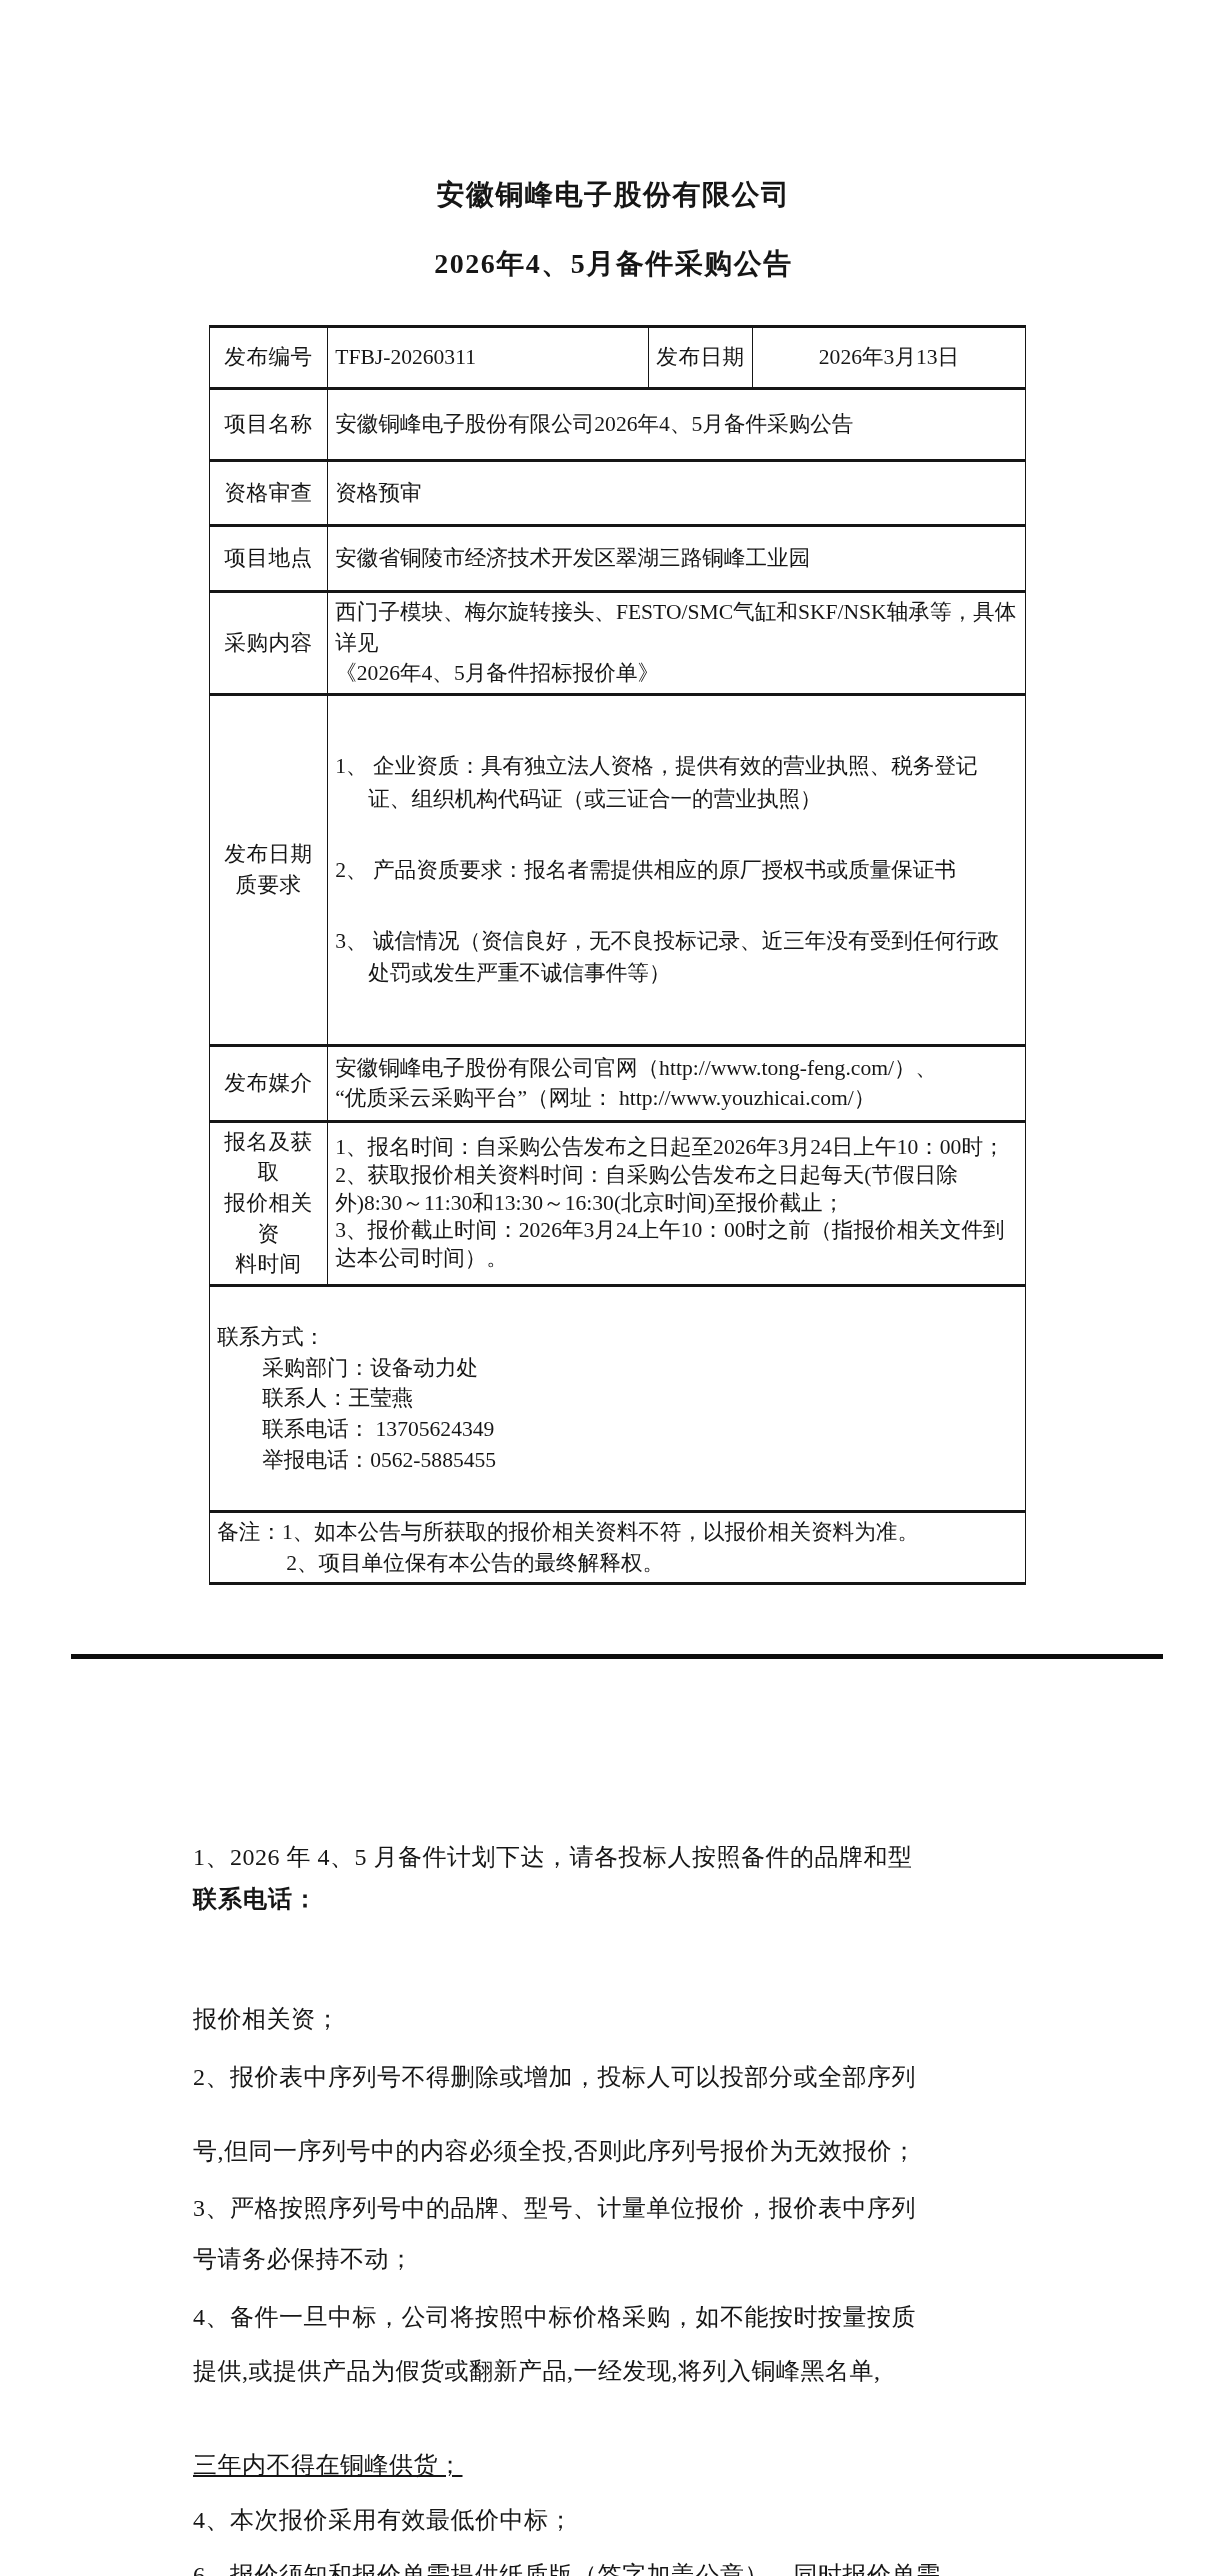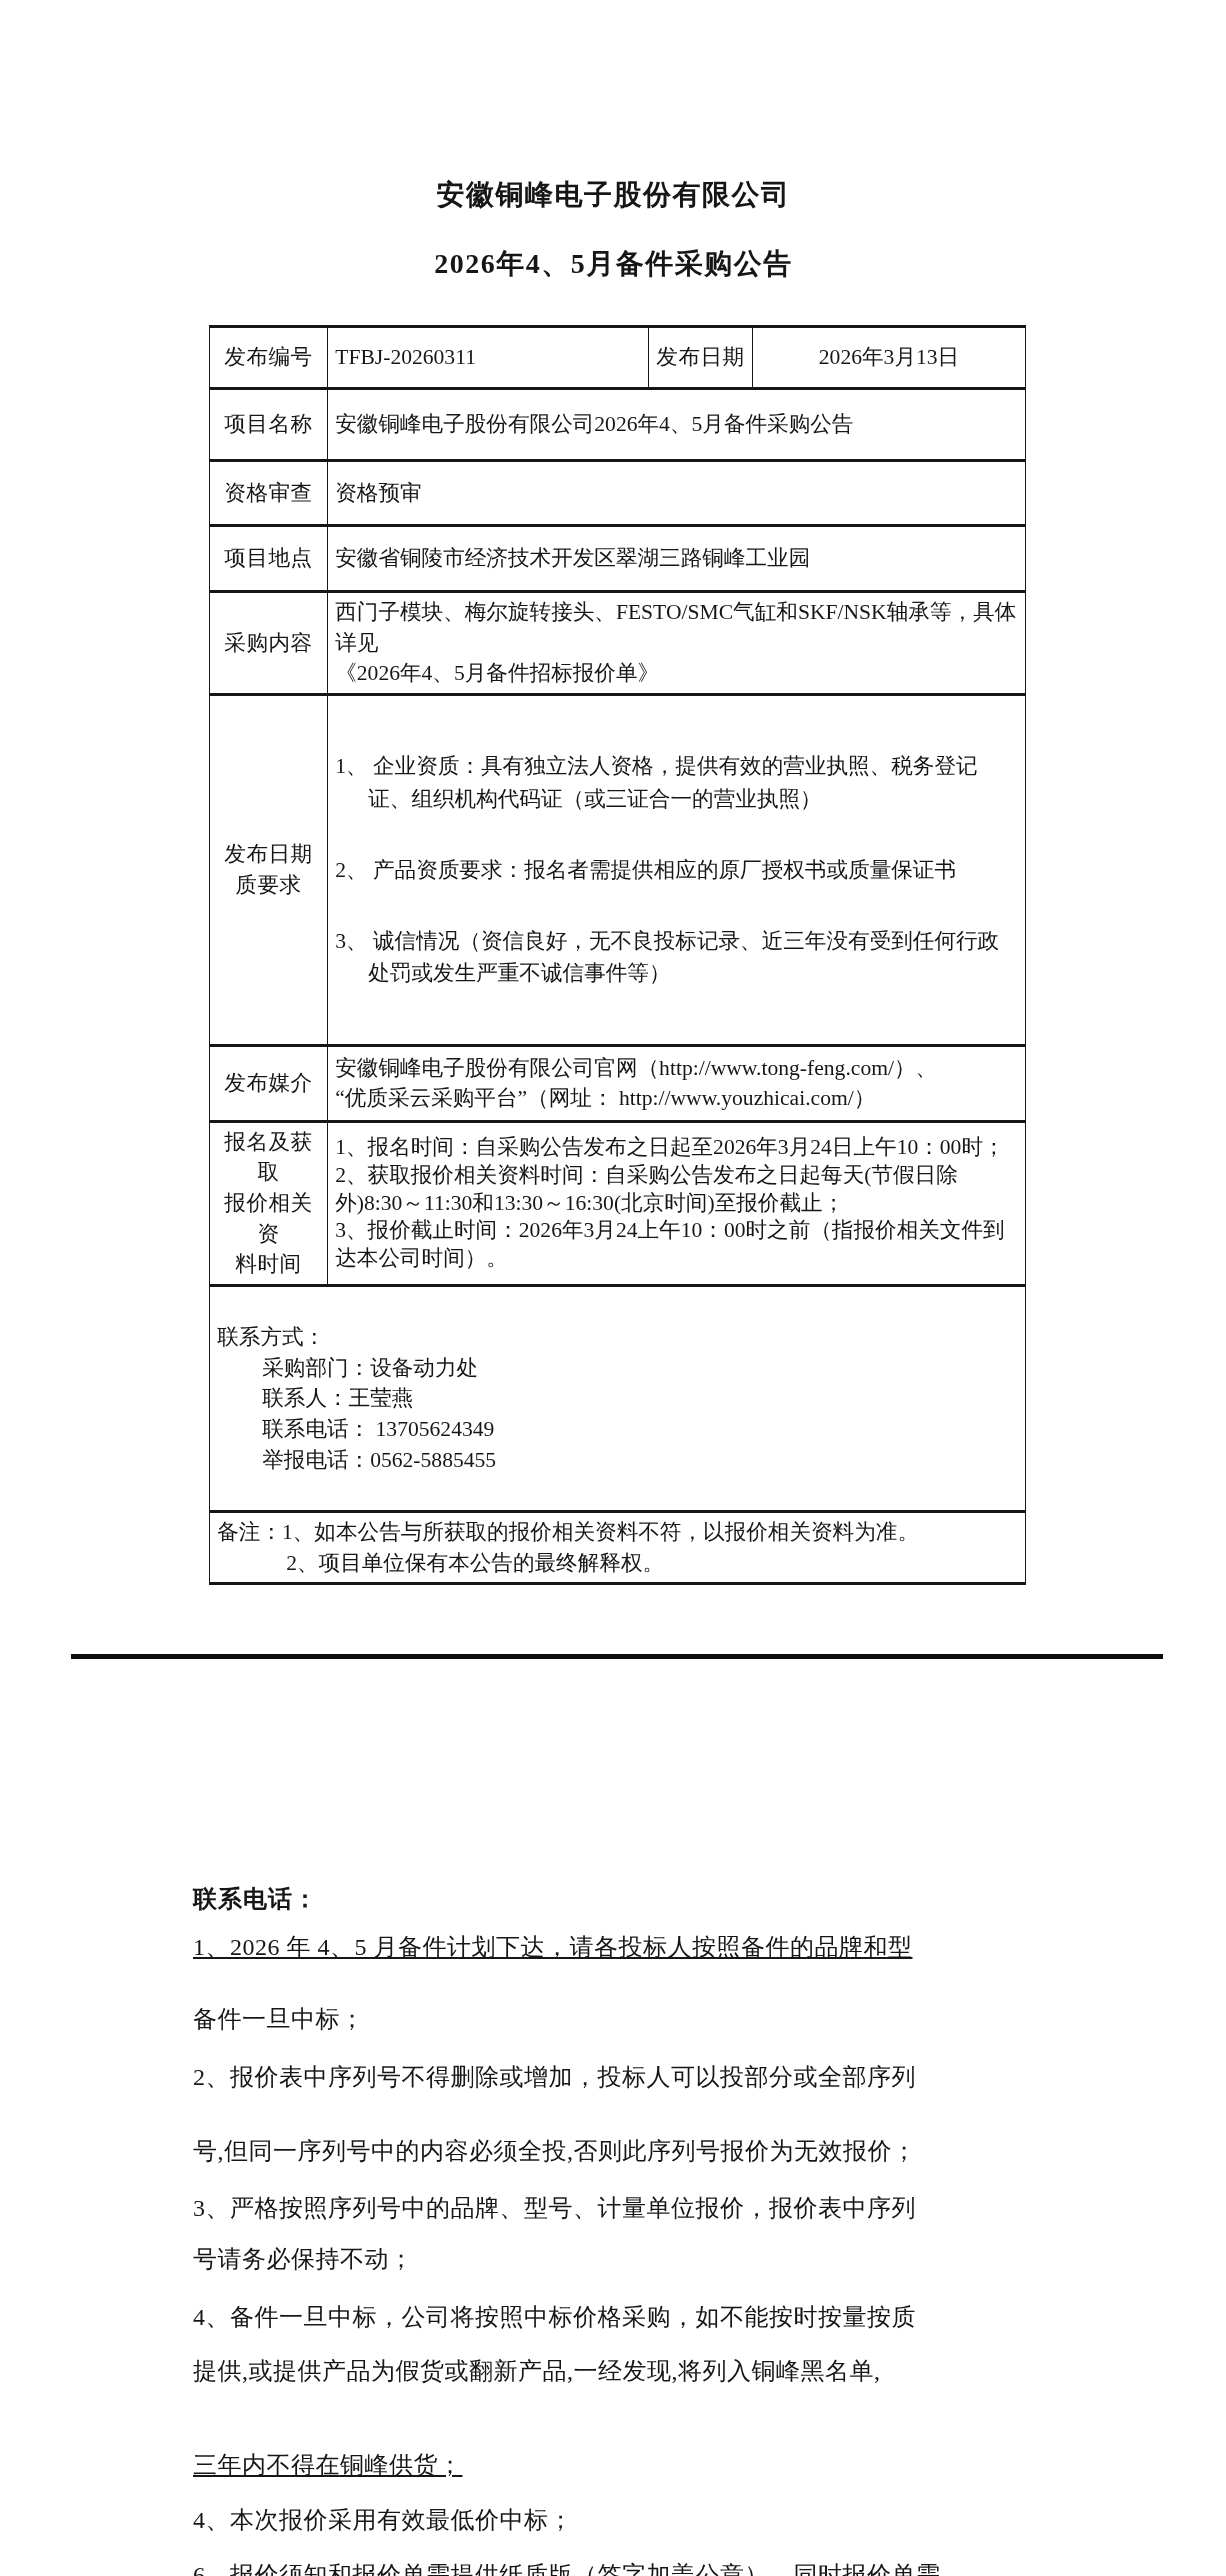--- a/index.html
+++ b/index.html
@@ -134,22 +134,22 @@
 2、项目单位保有本公告的最终解释权。</div>
         </td>
       </tr>
     </tbody>
   </table>
 
   <div class="page-divider"></div>
 
   <div class="notice-heading">联系电话：</div>
   <div id="notice-lines">
-      <div class="notice-line" style="top: 1934px; text-decoration: underline;">1、2026 年 4、5 月备件计划下达，请各投标人按照备件的品牌和型</div>
-      <div class="notice-line" style="top: 2006px;">备件一旦中标；</div>
+      <div class="notice-line" style="top: 1844px;">1、2026 年 4、5 月备件计划下达，请各投标人按照备件的品牌和型</div>
+      <div class="notice-line" style="top: 2006px;">报价相关资；</div>
       <div class="notice-line" style="top: 2064px;">2、报价表中序列号不得删除或增加，投标人可以投部分或全部序列</div>
       <div class="notice-line" style="top: 2138px;">号,但同一序列号中的内容必须全投,否则此序列号报价为无效报价；</div>
       <div class="notice-line" style="top: 2195px;">3、严格按照序列号中的品牌、型号、计量单位报价，报价表中序列</div>
       <div class="notice-line" style="top: 2246px;">号请务必保持不动；</div>
       <div class="notice-line" style="top: 2304px;">4、备件一旦中标，公司将按照中标价格采购，如不能按时按量按质</div>
       <div class="notice-line" style="top: 2358px;">提供,或提供产品为假货或翻新产品,一经发现,将列入铜峰黑名单,</div>
       <div class="notice-line" style="top: 2452px; text-decoration: underline;">三年内不得在铜峰供货；</div>
       <div class="notice-line" style="top: 2507px;">4、本次报价采用有效最低价中标；</div>
       <div class="notice-line" style="top: 2562px;">6、报价须知和报价单需提供纸质版（签字加盖公章），同时报价单需</div>
     </div>

